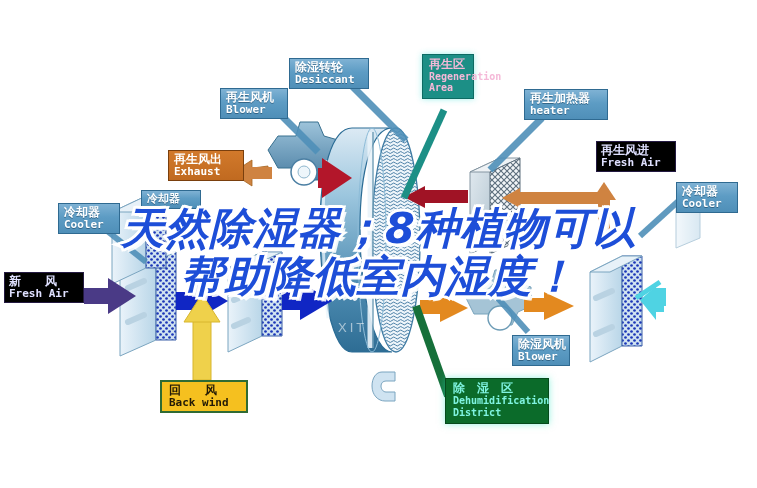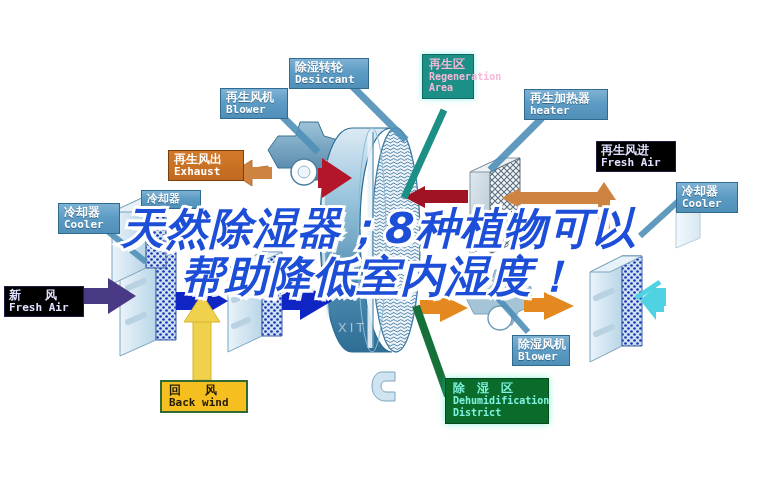--- a/index.html
+++ b/index.html
@@ -362,21 +362,21 @@
 
   <div class="lbl lbl-blue" style="left:141px; top:190px; width:60px; font-size:11px; z-index:28;">
     <span class="cn">冷却器</span>
   </div>
 
   <div class="lbl lbl-blue" style="left:58px; top:203px; width:62px; font-size:12px;">
     <span class="cn">冷却器</span>
     <span class="en" style="font-size:11px;">Cooler</span>
   </div>
 
-  <div class="lbl lbl-purple" style="left:4px; top:286px; width:80px; font-size:12px;">
+  <div class="lbl lbl-purple" style="left:4px; top:272px; width:80px; font-size:12px;">
     <span class="cn">新　　风</span>
     <span class="en" style="font-size:11px;">Fresh Air</span>
   </div>
 
 
   <div class="lbl lbl-blue" style="left:512px; top:335px; width:58px; font-size:12px;">
     <span class="cn">除湿风机</span>
     <span class="en" style="font-size:11px;">Blower</span>
   </div>
 

